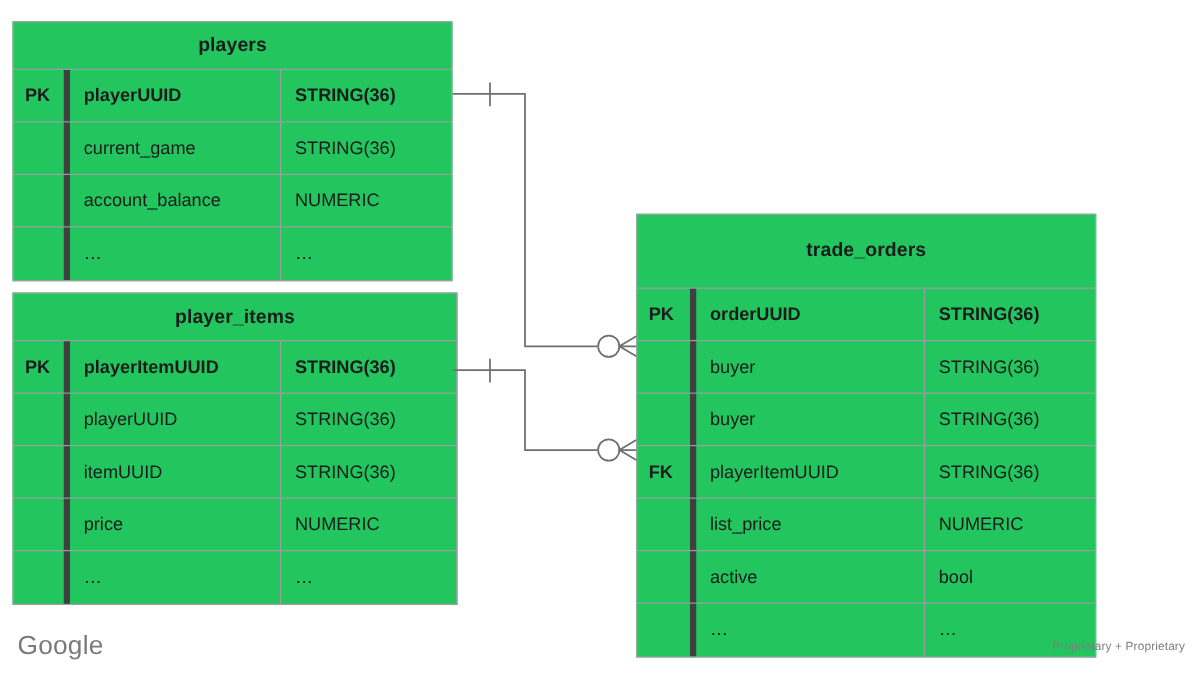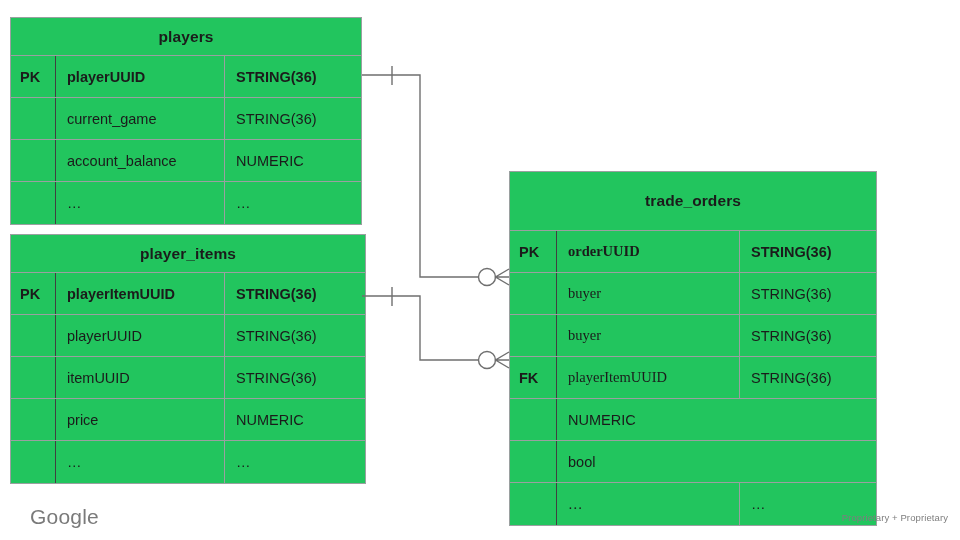--- a/index.html
+++ b/index.html
@@ -54,21 +54,21 @@
     display: flex;
     align-items: center;
     font-size: 14.5px;
     padding: 0 9px;
     overflow: hidden;
     white-space: nowrap;
   }
   .cell.key {
     justify-content: flex-start;
     font-weight: bold;
-    border-right: 1px solid #404040;
+    border-right: 5px solid #404040;
     padding-left: 9px;
   }
   .cell.name {
     border-right: 1px solid #9aa0a0;
     padding-left: 11px;
   }
   .cell.type {
     padding-left: 11px;
   }
   .attr-row.pk .cell.name,
@@ -90,41 +90,41 @@
   #tbl-player-items .attr-row  { height: 42px; }
   #tbl-player-items .cell.key  { width: 45px; }
   #tbl-player-items .cell.name { width: 169px; }
   #tbl-player-items .cell.type { width: 136px; }
 
   
   #tbl-trade-orders      { left: 509px; top: 171px; width: 368px; }
   #tbl-trade-orders .title-row { height: 59px; }
   #tbl-trade-orders .attr-row  { height: 42px; }
   #tbl-trade-orders .cell.key  { width: 47px; }
-  #tbl-trade-orders .cell.name { width: 183px; font-family: Liberation Serif, serif; }
+  #tbl-trade-orders .cell.name { width: 183px; }
   #tbl-trade-orders .cell.type { width: 136px; }
 
   
   #connectors {
     position: absolute;
     left: 0; top: 0;
     width: 960px; height: 540px;
     pointer-events: none;
   }
   #connectors path, #connectors line, #connectors circle {
     fill: none;
     stroke: #6f6f6f;
     stroke-width: 1.4;
   }
   #connectors circle { fill: #ffffff; }
 
   
   #google-logo {
     position: absolute;
-    left: 30px;
+    left: 14px;
     top: 505px;
     font-size: 21px;
     letter-spacing: .2px;
     color: #7a7a7a;
     font-family: "Liberation Sans", sans-serif;
   }
   #footer-note {
     position: absolute;
     right: 12px;
     top: 512px;
@@ -217,24 +217,26 @@
       <div class="cell name">buyer</div>
       <div class="cell type">STRING(36)</div>
     </div>
     <div class="attr-row">
       <div class="cell key">FK</div>
       <div class="cell name">playerItemUUID</div>
       <div class="cell type">STRING(36)</div>
     </div>
     <div class="attr-row">
       <div class="cell key"></div>
+      <div class="cell name">list_price</div>
       <div class="cell type">NUMERIC</div>
     </div>
     <div class="attr-row">
       <div class="cell key"></div>
+      <div class="cell name">active</div>
       <div class="cell type">bool</div>
     </div>
     <div class="attr-row">
       <div class="cell key"></div>
       <div class="cell name">…</div>
       <div class="cell type">…</div>
     </div>
   </div>
 
   <svg id="connectors" viewBox="0 0 960 540" width="960" height="540">

